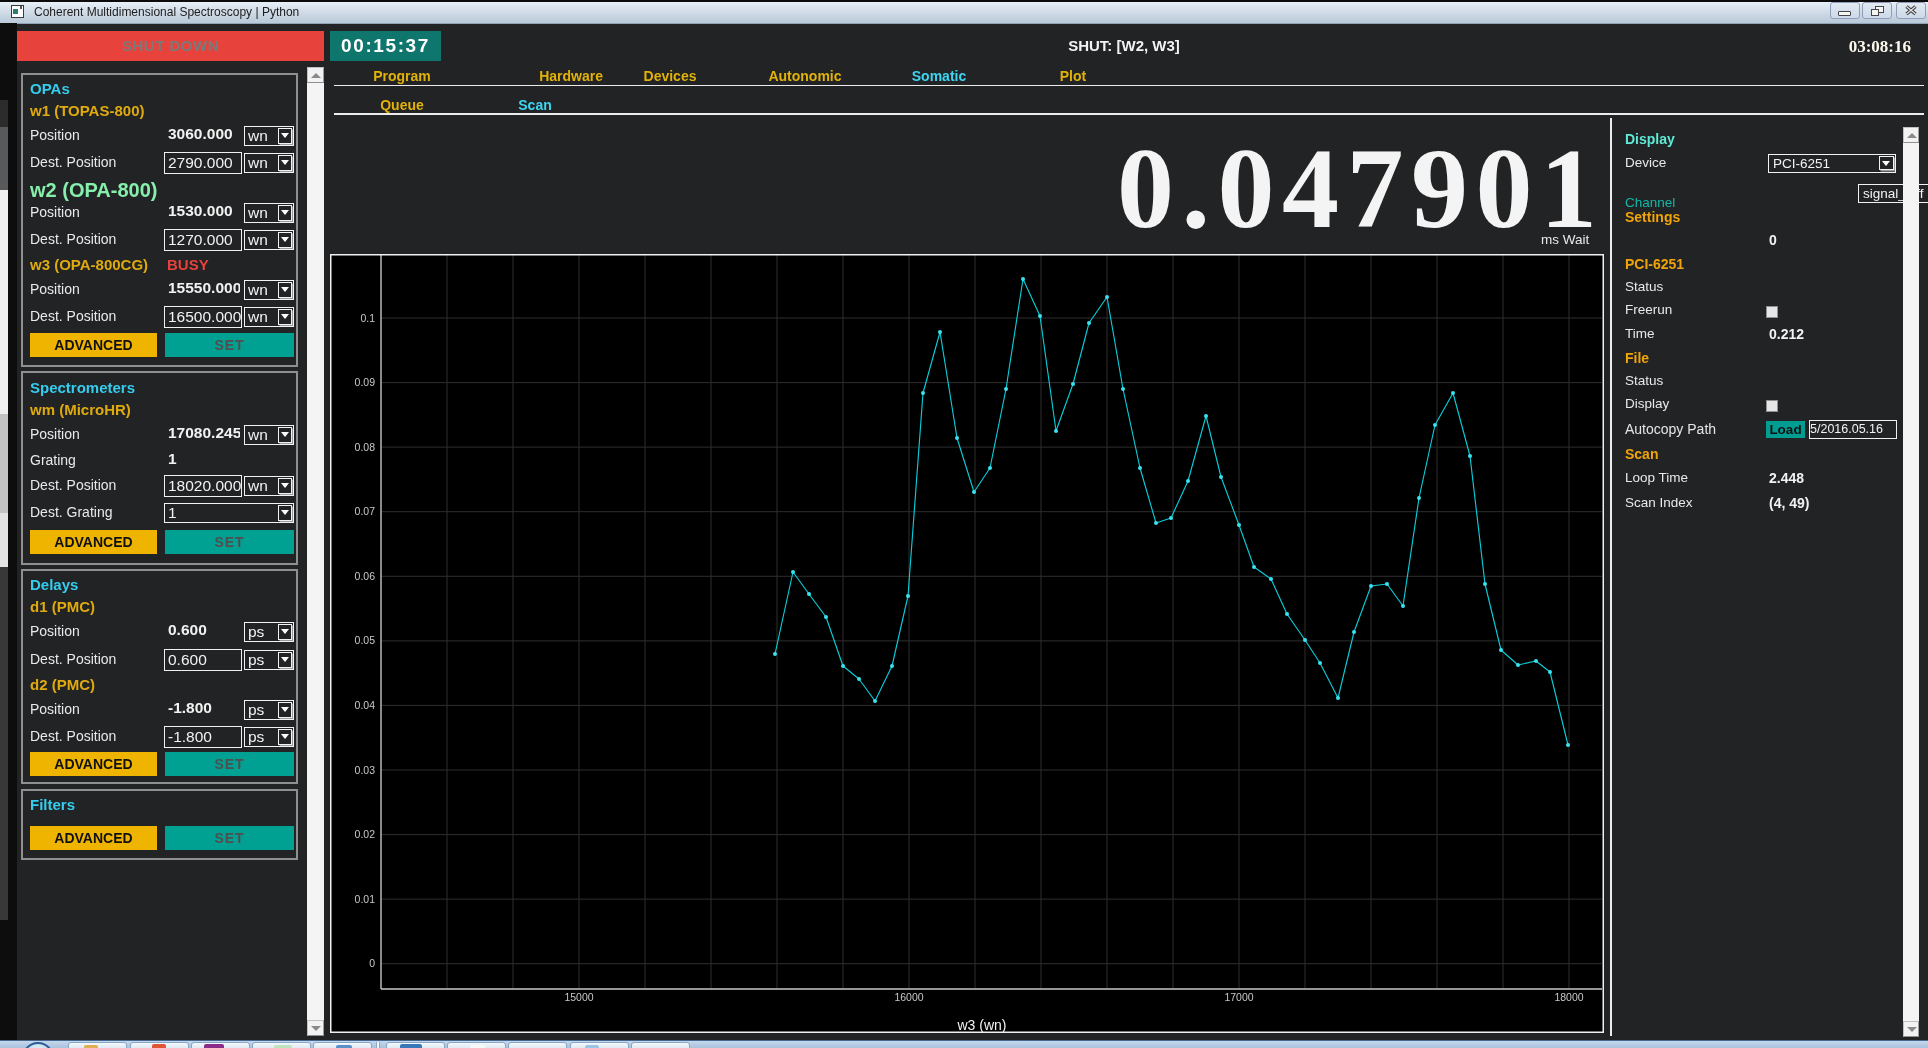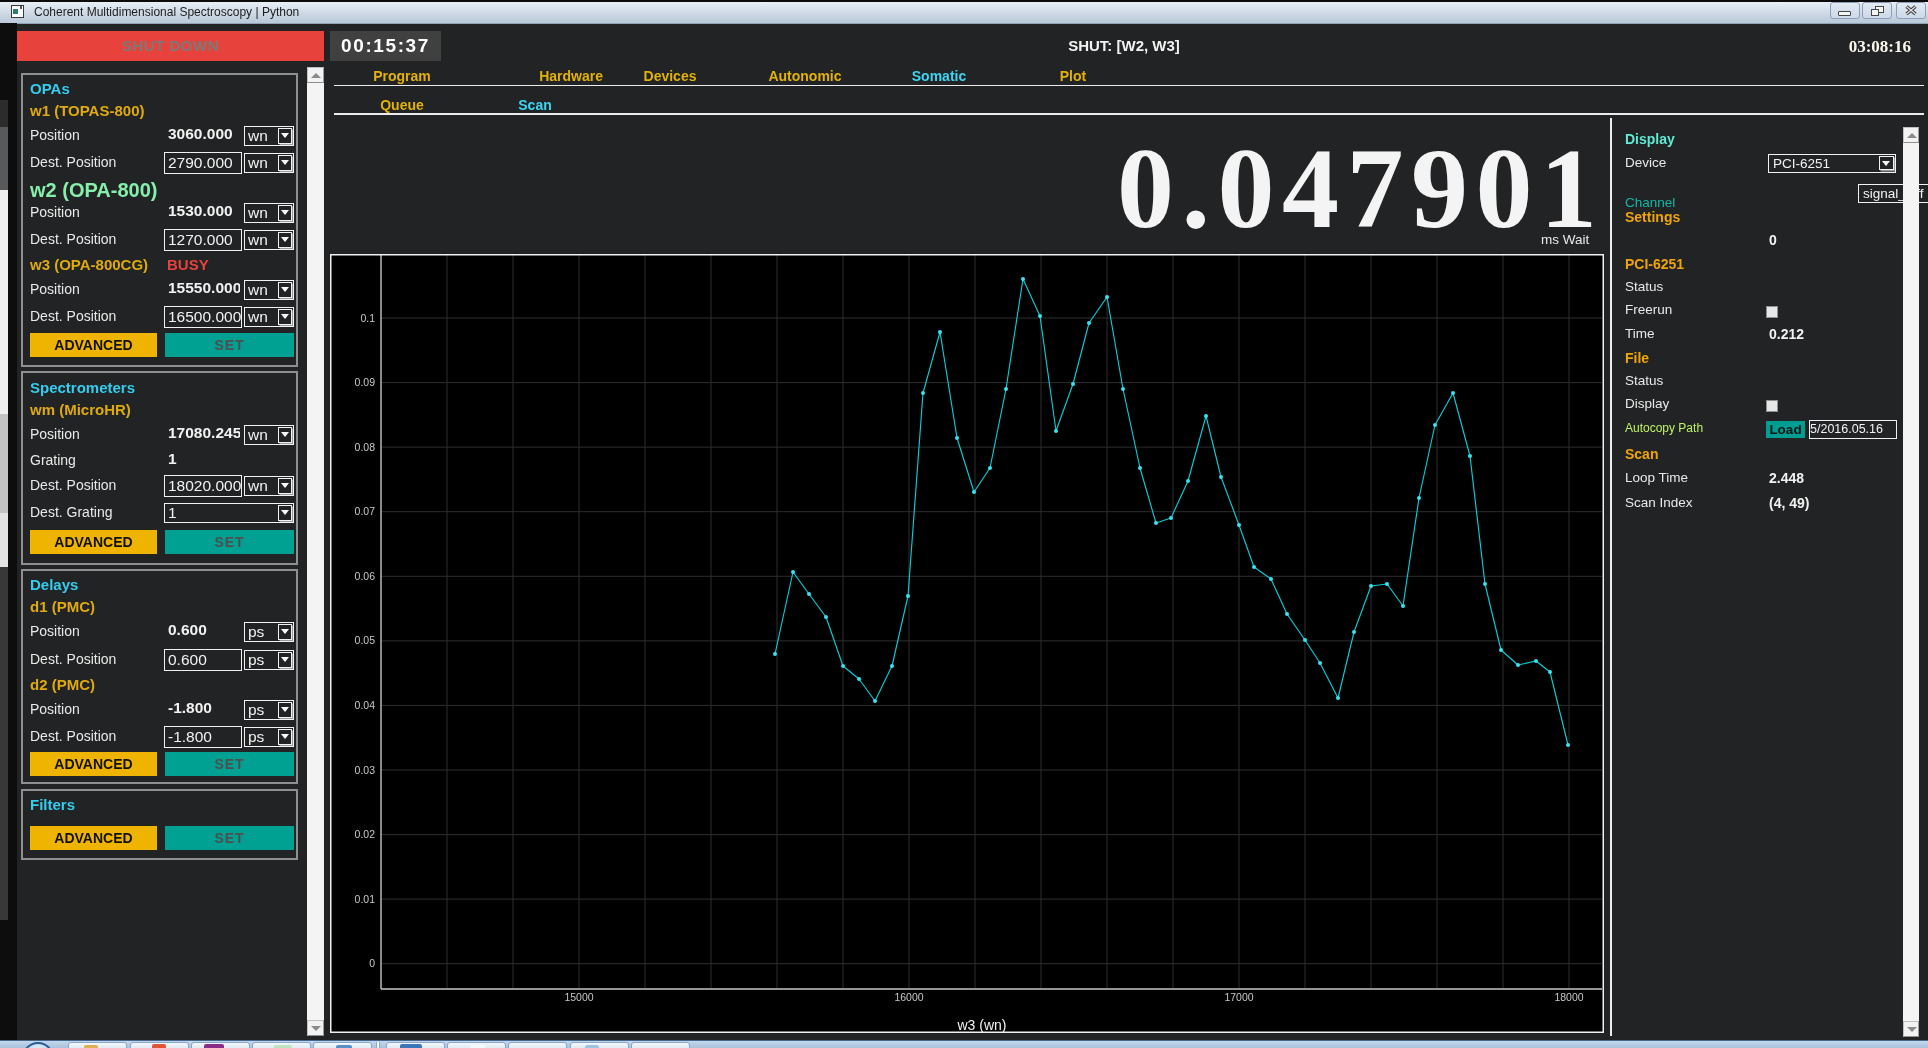--- a/index.html
+++ b/index.html
@@ -23,21 +23,21 @@
     </svg>
   </div>
 <div style="position:absolute;left:0;top:22.5px;width:17px;height:1019px;background:#0d0d0d"></div>
 <div style="position:absolute;left:0;top:100px;width:8px;height:27px;background:#2c2c2c"></div>
 <div style="position:absolute;left:0;top:127px;width:8px;height:63px;background:#58595a"></div>
 <div style="position:absolute;left:0;top:190px;width:8px;height:224px;background:#f0f0f0"></div>
 <div style="position:absolute;left:0;top:414px;width:8px;height:99px;background:#c4c4c4"></div>
 <div style="position:absolute;left:0;top:513px;width:8px;height:54px;background:#e4e4e4"></div>
 <div style="position:absolute;left:0;top:567px;width:8px;height:353px;background:#383838"></div>
 <div style="position:absolute;left:17px;top:31px;width:307px;height:30px;background:#e8423c;color:#7a7a7a;font-weight:bold;font-size:15px;text-align:center;line-height:30px;letter-spacing:0.5px">SHUT DOWN</div>
-<div style="position:absolute;left:330px;top:31px;width:111px;height:30px;background:#404040;color:#fff;font-weight:bold;font-size:19px;letter-spacing:1.6px;text-align:center;line-height:30px">00:15:37</div>
+<div style="position:absolute;left:330px;top:31px;width:111px;height:30px;background:#0f766e;color:#fff;font-weight:bold;font-size:19px;letter-spacing:1.6px;text-align:center;line-height:30px">00:15:37</div>
 <div style="position:absolute;left:1024px;top:37px;width:200px;font-size:15px;font-weight:bold;color:#f2f2f2;text-align:center">SHUT: [W2, W3]</div>
 <div style="position:absolute;left:1760px;top:37px;width:151px;font-size:17px;font-weight:bold;color:#fcf8ee;text-align:right;font-family:'Liberation Serif',serif">03:08:16</div>
 <div style="position:absolute;left:335px;top:68px;width:134px;text-align:center;font-size:14px;font-weight:bold;color:#e2b20a">Program</div>
 <div style="position:absolute;left:469px;top:68px;width:134px;text-align:right;font-size:14px;font-weight:bold;color:#e2b20a">Hardware</div>
 <div style="position:absolute;left:603px;top:68px;width:134px;text-align:center;font-size:14px;font-weight:bold;color:#e2b20a">Devices</div>
 <div style="position:absolute;left:738px;top:68px;width:134px;text-align:center;font-size:14px;font-weight:bold;color:#e2b20a">Autonomic</div>
 <div style="position:absolute;left:872px;top:68px;width:134px;text-align:center;font-size:14px;font-weight:bold;color:#3fd4f2">Somatic</div>
 <div style="position:absolute;left:1006px;top:68px;width:134px;text-align:center;font-size:14px;font-weight:bold;color:#e2b20a">Plot</div>
 <div style="position:absolute;left:334px;top:84.5px;width:1590px;height:1.6px;background:#ececec"></div>
 <div style="position:absolute;left:335px;top:97px;width:134px;text-align:center;font-size:14px;font-weight:bold;color:#e2b20a">Queue</div>
@@ -301,21 +301,21 @@
 <div style="position:absolute;left:1625px;top:256px;font-size:14px;color:#efa50a;font-weight:bold;white-space:nowrap;">PCI-6251</div>
 <div style="position:absolute;left:1625px;top:279px;font-size:13.5px;color:#e9e9e9;font-weight:normal;white-space:nowrap;">Status</div>
 <div style="position:absolute;left:1625px;top:302px;font-size:13.5px;color:#e9e9e9;font-weight:normal;white-space:nowrap;">Freerun</div>
 <div style="position:absolute;left:1766px;top:306px;width:10px;height:10px;background:#e6e6e6;border:1px solid #909090"></div>
 <div style="position:absolute;left:1625px;top:326px;font-size:13.5px;color:#e9e9e9;font-weight:normal;white-space:nowrap;">Time</div>
 <div style="position:absolute;left:1769px;top:326px;font-size:14px;color:#f2f2f2;font-weight:bold;white-space:nowrap;">0.212</div>
 <div style="position:absolute;left:1625px;top:350px;font-size:14px;color:#efa50a;font-weight:bold;white-space:nowrap;">File</div>
 <div style="position:absolute;left:1625px;top:373px;font-size:13.5px;color:#e9e9e9;font-weight:normal;white-space:nowrap;">Status</div>
 <div style="position:absolute;left:1625px;top:396px;font-size:13.5px;color:#e9e9e9;font-weight:normal;white-space:nowrap;">Display</div>
 <div style="position:absolute;left:1766px;top:400px;width:10px;height:10px;background:#e6e6e6;border:1px solid #909090"></div>
-<div style="position:absolute;left:1625px;top:421px;font-size:12px;color:#bef264;font-weight:normal;white-space:nowrap;text-align:center;">Autocopy Path</div>
+<div style="position:absolute;left:1625px;top:421px;font-size:14px;color:#e5e5e5;font-weight:normal;white-space:nowrap;text-align:center;">Autocopy Path</div>
 <div style="position:absolute;left:1766px;top:421px;width:39px;height:17px;background:#009d92;color:#101010;font-weight:bold;font-size:13.5px;text-align:center;line-height:17px">Load</div>
 <div style="position:absolute;left:1809px;top:420px;width:86px;height:17px;border:1px solid #f0f0f0;font-size:12.5px;color:#f2f2f2;line-height:17px;overflow:hidden;white-space:nowrap">5/2016.05.16</div>
 <div style="position:absolute;left:1625px;top:446px;font-size:14px;color:#efa50a;font-weight:bold;white-space:nowrap;">Scan</div>
 <div style="position:absolute;left:1625px;top:470px;font-size:13.5px;color:#e9e9e9;font-weight:normal;white-space:nowrap;">Loop Time</div>
 <div style="position:absolute;left:1769px;top:470px;font-size:14px;color:#f2f2f2;font-weight:bold;white-space:nowrap;">2.448</div>
 <div style="position:absolute;left:1625px;top:495px;font-size:13.5px;color:#e9e9e9;font-weight:normal;white-space:nowrap;">Scan Index</div>
 <div style="position:absolute;left:1769px;top:495px;font-size:14px;color:#f2f2f2;font-weight:bold;white-space:nowrap;">(4, 49)</div>
 <div style="position:absolute;left:1903px;top:127px;width:16px;height:910px;background:#f4f4f4"></div>
 <div style="position:absolute;left:1903px;top:127px;width:14px;height:14px;background:#f2f2f2;border:1px solid #c0c0c0;border-bottom-color:#8f8f8f;border-right-color:#9f9f9f"></div>
 <div style="position:absolute;left:1906.5px;top:132.5px;width:0;height:0;border-left:5px solid transparent;border-right:5px solid transparent;border-bottom:5.5px solid #8a8a8a"></div>

